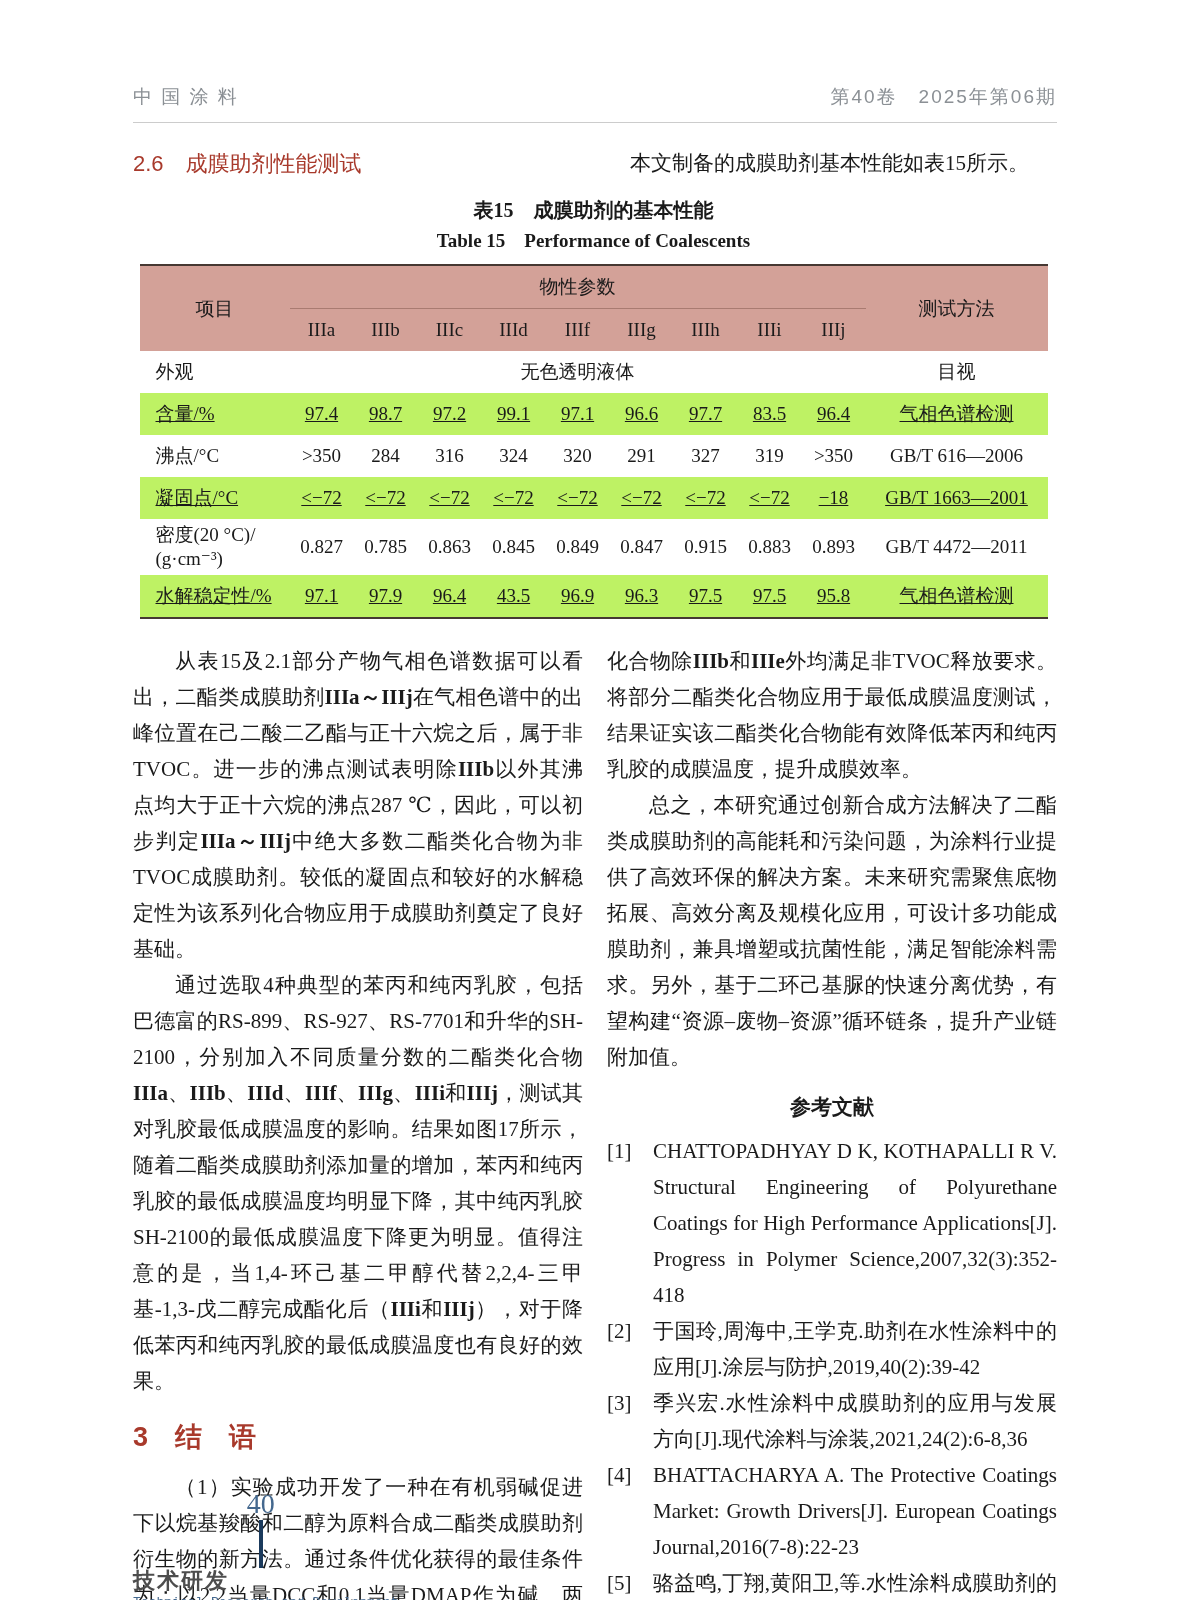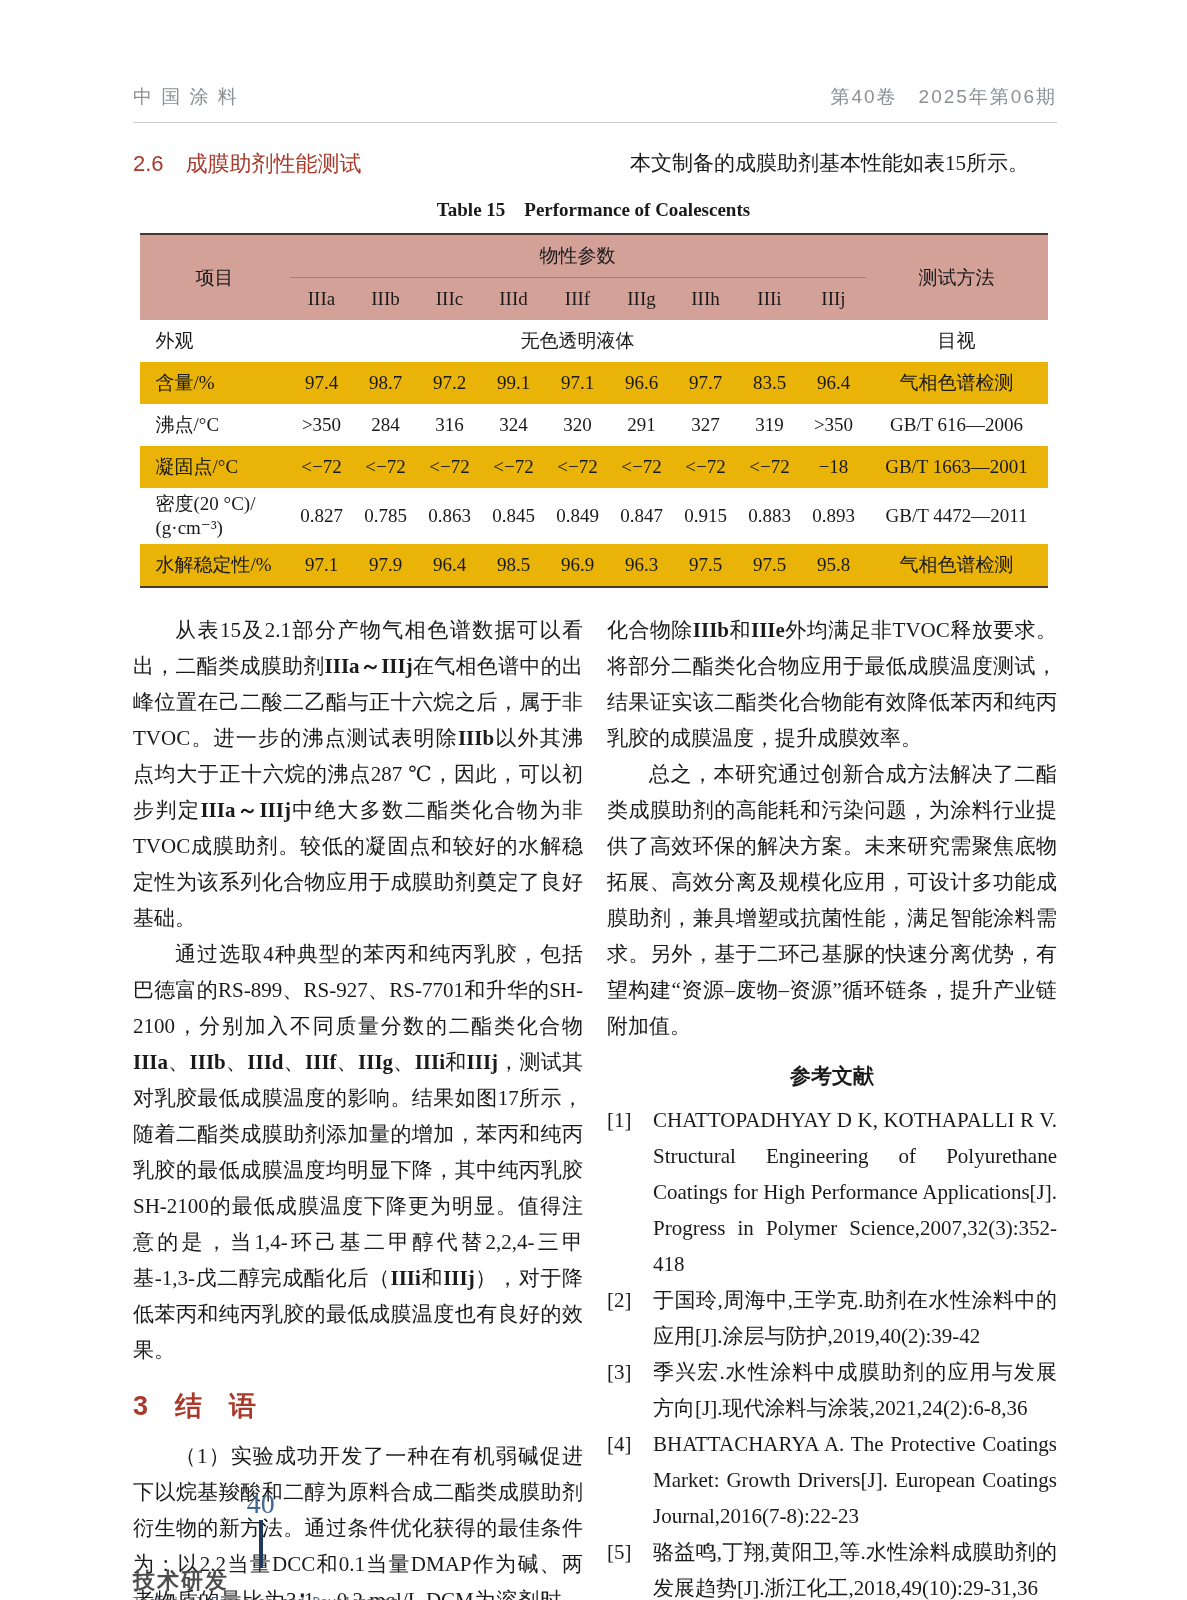--- a/index.html
+++ b/index.html
@@ -39,21 +39,21 @@
   .tbl-title-en{font-weight:bold;font-size:19px;text-align:center;margin-top:4px;font-family:"Liberation Serif","DejaVu Serif",serif;}
   table.perf{
     width:100%;border-collapse:collapse;margin-top:10px;
     font-size:19px;
     border-top:2px solid #463832;border-bottom:2px solid #463832;
   }
   table.perf td,table.perf th{
     padding:4px 4px;text-align:center;vertical-align:middle;font-weight:normal;
   }
   .hdr{background:#d3a198;}
-  .stripe{background:#eab308;}
+  .stripe{background:#bef264;text-decoration:underline;}
   .cell-label{text-align:left !important;padding-left:16px !important;}
   .params-cell{border-bottom:1px solid #a97b71 !important;}
   .roman{font-weight:bold;font-family:"Liberation Serif","DejaVu Serif",serif;}
   .hrow1 td{height:38px;}
   .hrow2 td{height:32px;}
   table.perf td{height:34px;}
   .dens-line{line-height:24px;}
   
   .columns{
     margin:24px 130px 0 133px;
@@ -94,20 +94,21 @@
     <span>中 国 涂 料</span>
     <span>第40卷　2025年第06期</span>
   </div>
 
   <div class="opener">
     <div class="sec-title">2.6　成膜助剂性能测试</div>
     <div class="sec-intro">本文制备的成膜助剂基本性能如表15所示。</div>
   </div>
 
   <div class="tablewrap">
+    <div class="tbl-title-cn">表15　成膜助剂的基本性能</div>
     <div class="tbl-title-en">Table 15　Performance of Coalescents</div>
 
     <table class="perf">
       <colgroup>
         <col style="width:150px">
           <col span="9" style="width:64px">
           <col style="width:182px">
       </colgroup>
       <tbody>
         <tr class="hdr hrow1">
@@ -190,21 +191,21 @@
           <td>0.883</td>
           <td>0.893</td>
           <td>GB/T 4472—2011</td>
         </tr>
 
         <tr class="stripe">
           <td class="cell-label">水解稳定性/%</td>
           <td>97.1</td>
           <td>97.9</td>
           <td>96.4</td>
-          <td>98.5</td>
+          <td>43.5</td>
           <td>96.9</td>
           <td>96.3</td>
           <td>97.5</td>
           <td>97.5</td>
           <td>95.8</td>
           <td>气相色谱检测</td>
         </tr>
       </tbody>
     </table>
   </div>

